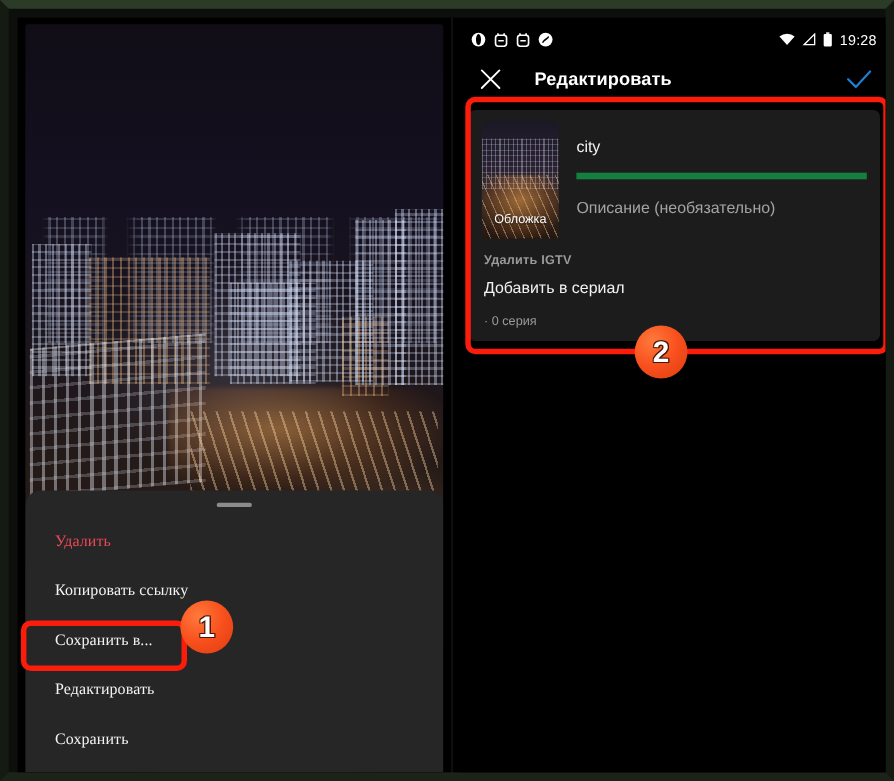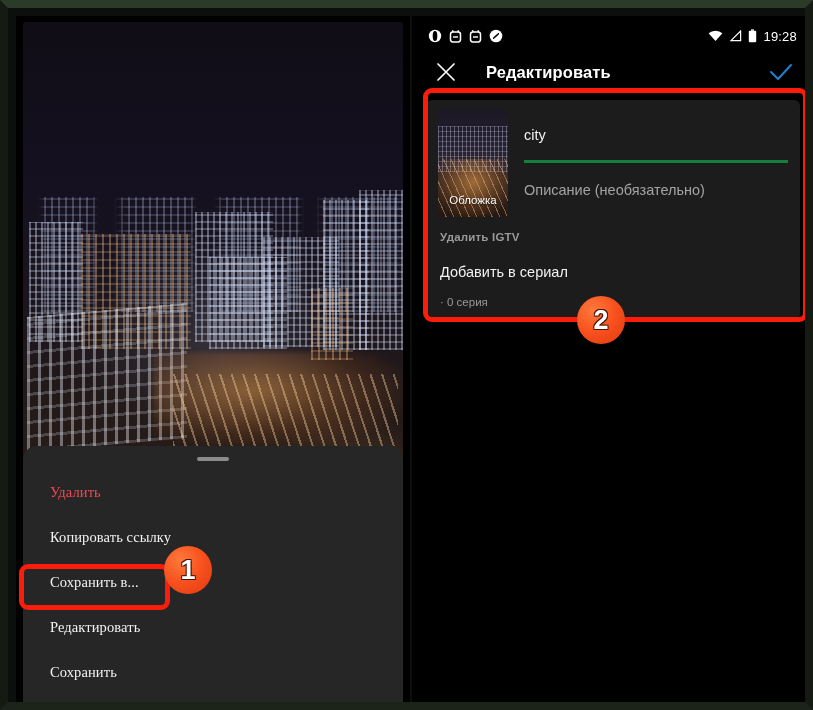--- a/index.html
+++ b/index.html
@@ -223,38 +223,38 @@
     color: #fff;
     text-shadow: 0 1px 2px rgba(0,0,0,.8);
   }
   #fields { flex: 1; margin-left: 16px; }
   #title-field {
     height: 53px;
     display: flex;
     align-items: center;
     font-size: 14.5px;
     color: #f2f2f2;
-    border-bottom: 3px solid #15803d;
+    border-bottom: 6px solid #15803d;
   }
   #desc-field {
     height: 53px;
     display: flex;
     align-items: center;
     font-size: 14.5px;
     color: #a3a3a3;
   }
   #series-label {
     margin: 14px 0 0 14px;
     font-size: 11.5px;
     font-weight: bold;
     color: #9a9a9a;
     letter-spacing: .2px;
   }
   #series-action {
-    margin: 21px 0 0 14px;
+    margin: 11px 0 0 14px;
     font-size: 14.5px;
     color: #f2f2f2;
   }
   #series-count {
     margin: 16px 0 0 14px;
     font-size: 11.5px;
     color: #9a9a9a;
   }
 
   

